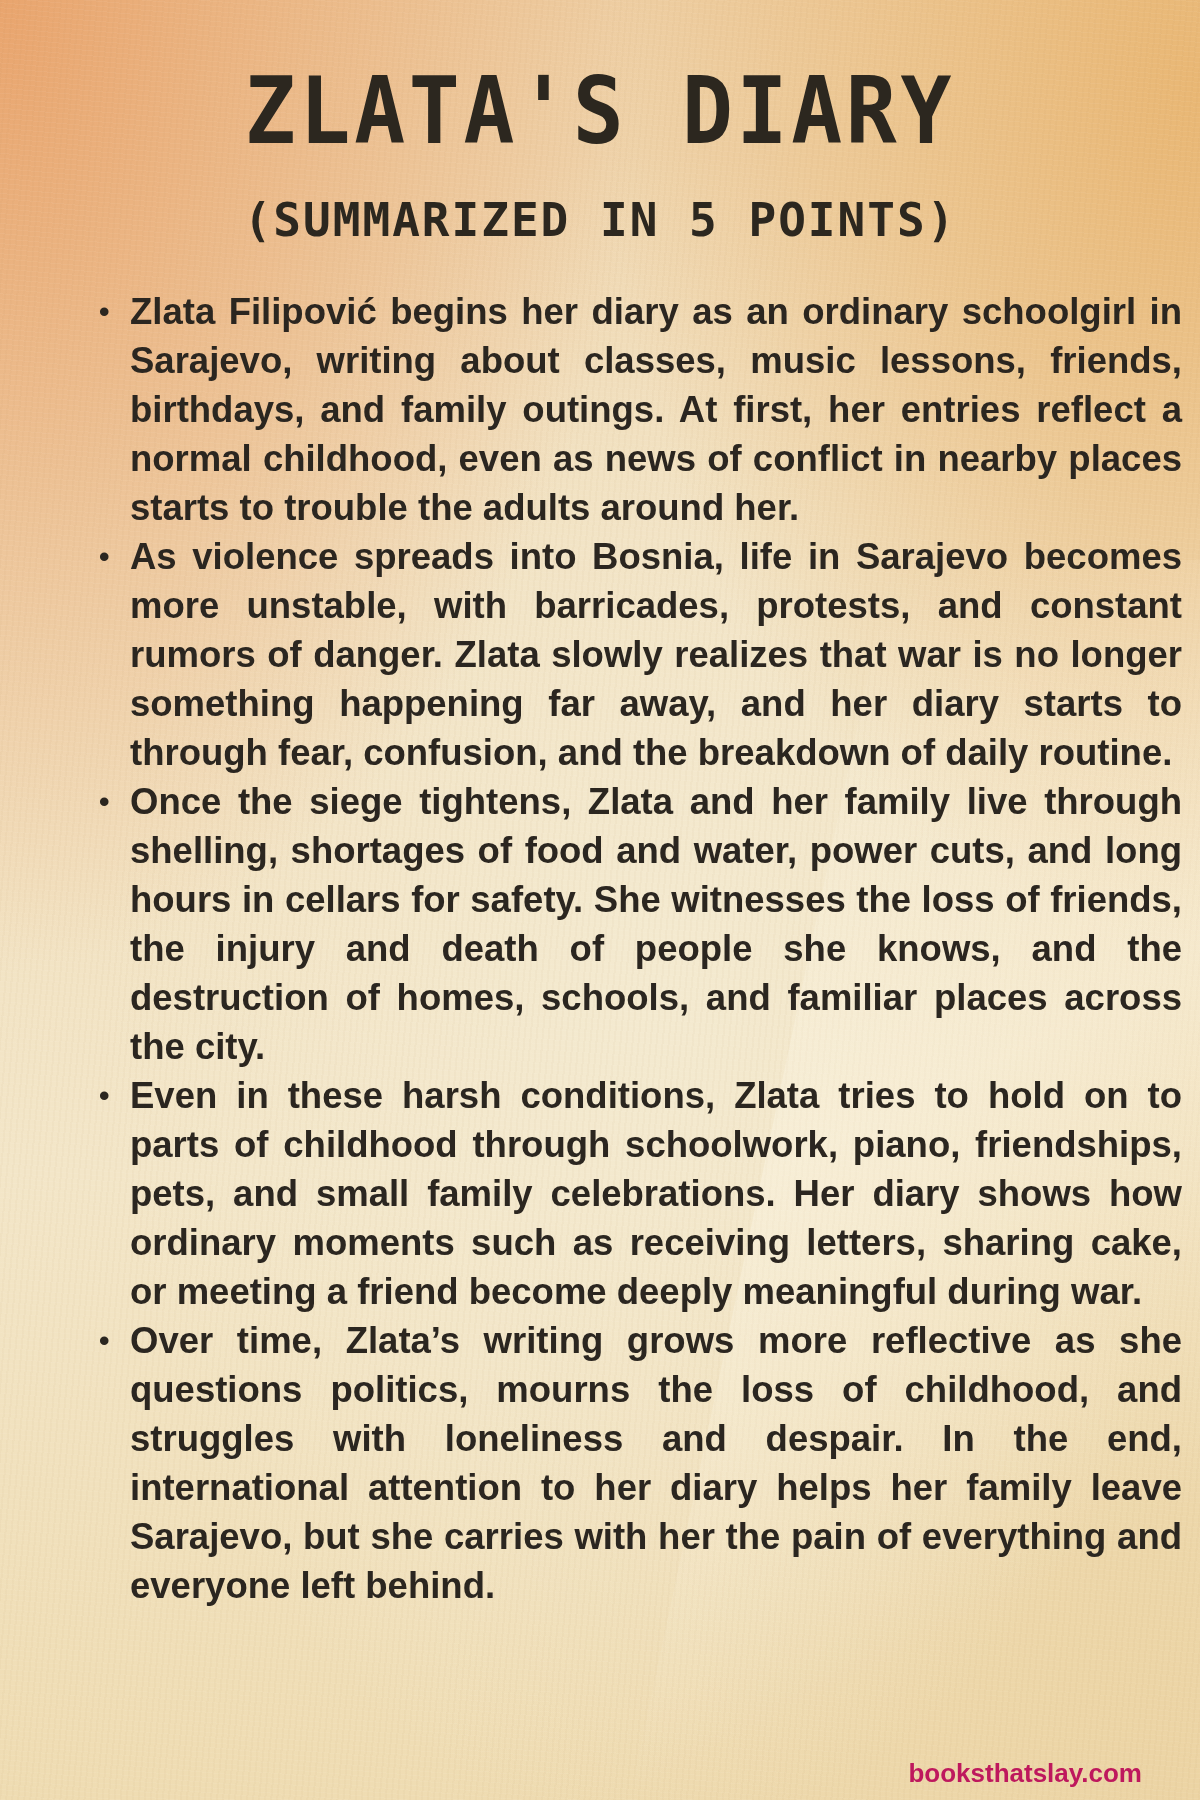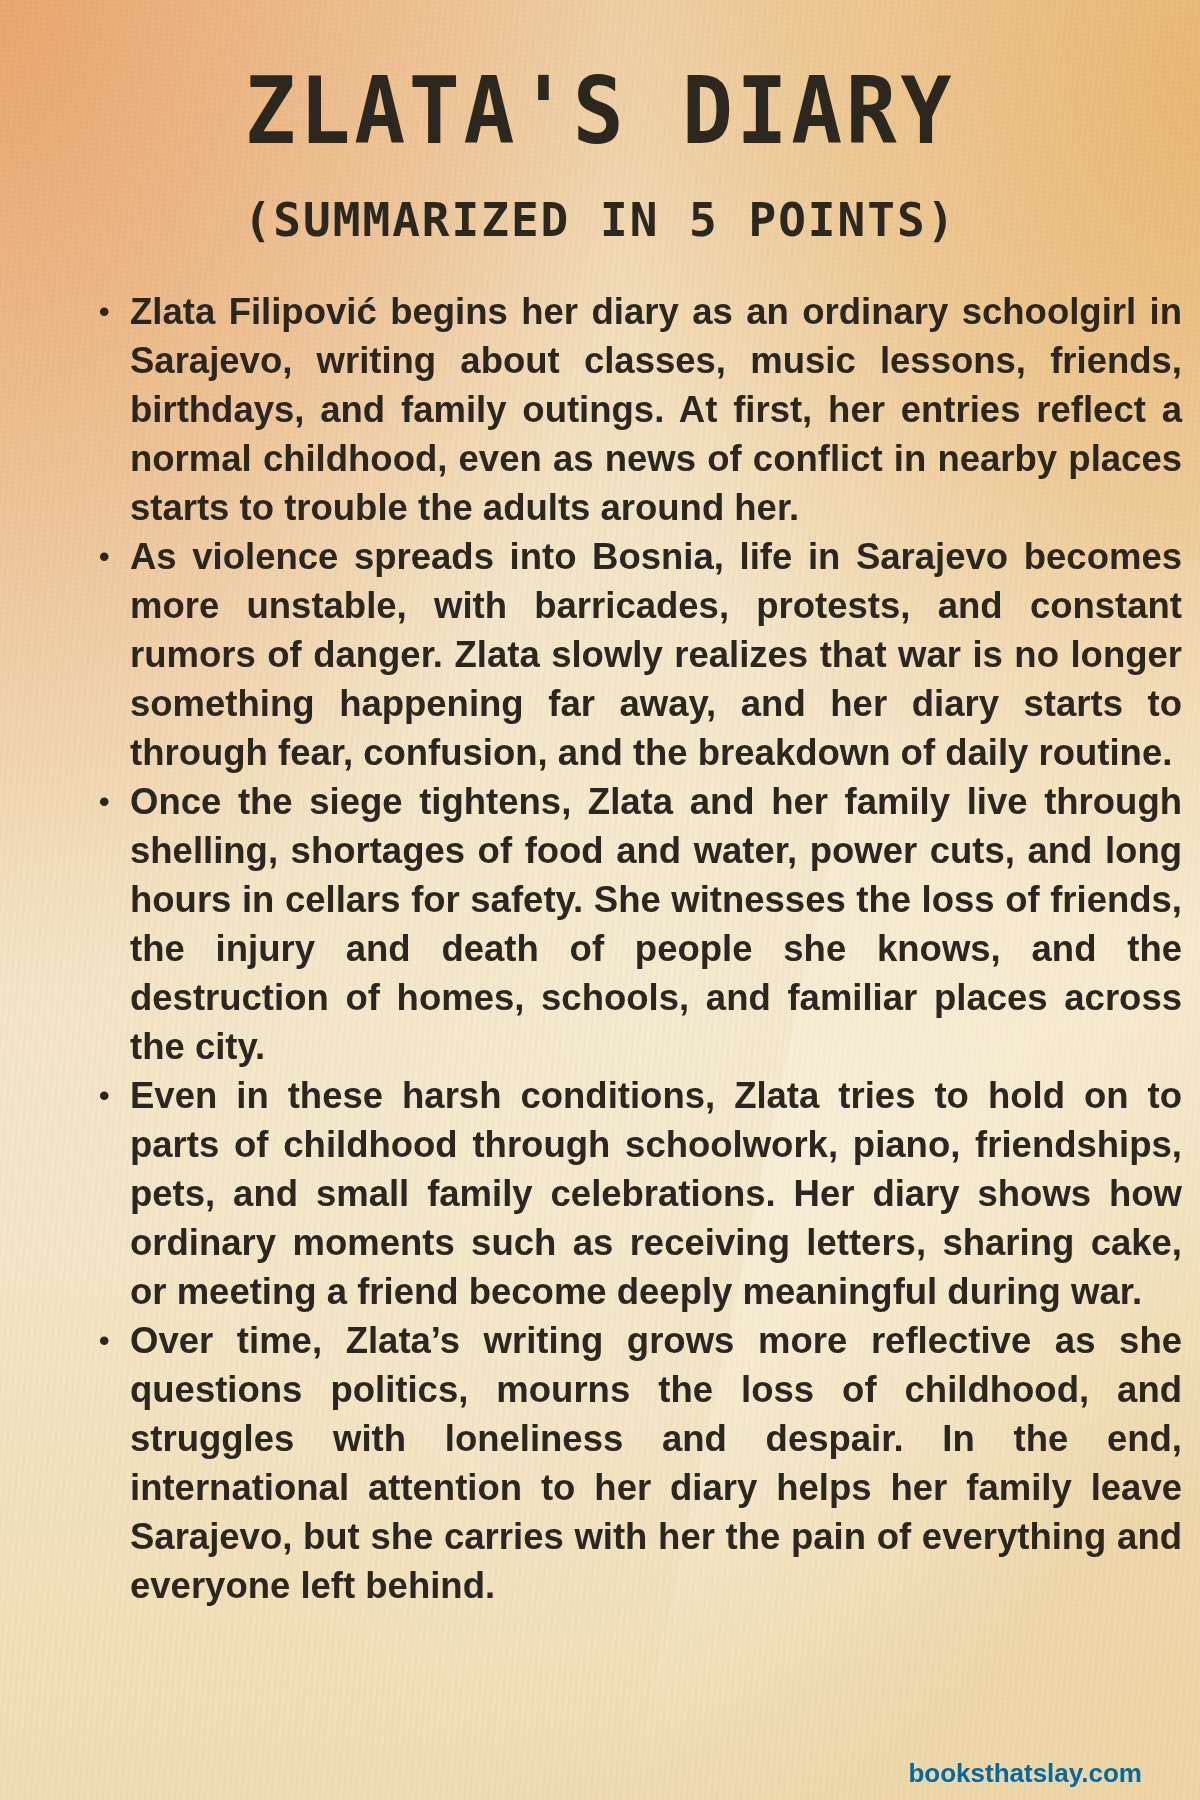--- a/index.html
+++ b/index.html
@@ -59,21 +59,21 @@
     margin: 0;
   }
   ul.points li .bullet {
     position: absolute; left: -31px; top: 0;
     font-size: 30px;
   }
   .footer {
     position: absolute; right: 58px; top: 1758px;
     font-family: "Liberation Sans", sans-serif;
     font-weight: bold; font-size: 26px;
-    color: #0369a1;
+    color: #be185d;
   }
 </style>
 </head>
 <body>
 
 <div class="texture"></div>
 <div class="fold"></div>
 
 <h1 class="title">ZLATA'S DIARY</h1>
 <h2 class="subtitle">(SUMMARIZED IN 5 POINTS)</h2>

